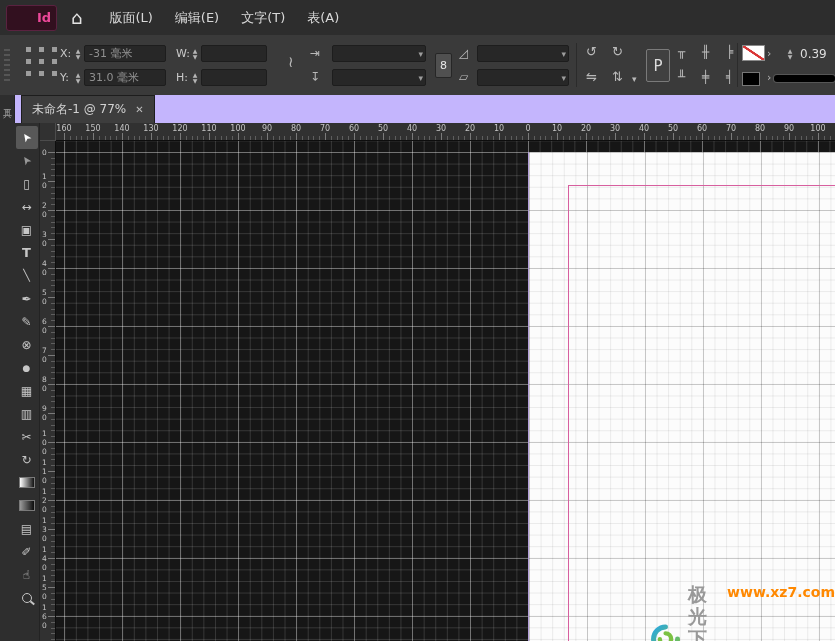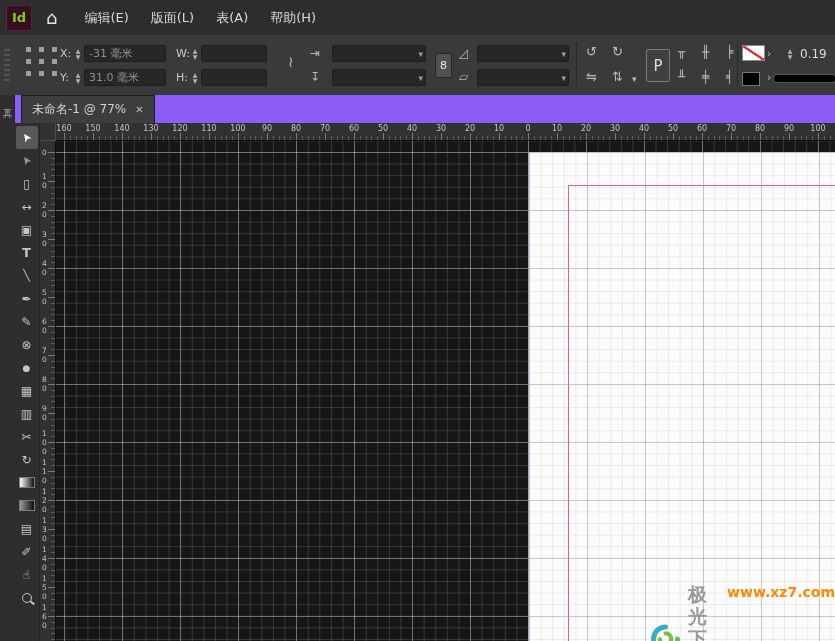--- a/index.html
+++ b/index.html
@@ -4,23 +4,23 @@
 <style>
   html,body{margin:0;padding:0;}
   body{width:835px;height:641px;overflow:hidden;background:#222;
        font-family:"DejaVu Sans","Liberation Sans",sans-serif;position:relative;
        -webkit-font-smoothing:antialiased;}
   #root{position:absolute;inset:0;width:835px;height:641px;}
 
   
   #menubar{position:absolute;left:0;top:0;width:835px;height:35px;background:#2d2d2d;
            border-bottom:1px solid #1c1c1c;display:flex;align-items:center;}
-  .id-logo{width:24px;height:24px;margin:0 10px 0 6px;background:#32101f;color:#84cc16;
+  .id-logo{width:24px;height:24px;margin:0 10px 0 6px;background:#32101f;color:#ec4899;
            font-weight:bold;font-size:13px;display:flex;align-items:center;justify-content:center;
-           border-radius:3px;border:1px solid #5a2240;}
+           border-radius:3px;border:1px solid #5a2240;padding-left:25px;}
   .home-ico{color:#e4e4e4;font-size:18px;margin:0 16px 0 4px;}
   #menu-list{display:flex;height:35px;}
   .menu-item{color:#d8d8d8;font-size:13px;padding:0 11px;height:35px;line-height:35px;cursor:default;}
 
   
   #controlpanel{position:absolute;left:0;top:35px;width:835px;height:60px;background:#3a3a3a;
                 border-bottom:1px solid #171717;}
   .grip{position:absolute;left:4px;top:14px;width:6px;height:32px;
         background:repeating-linear-gradient(#555 0 2px,transparent 2px 5px);}
   .proxy{position:absolute;left:26px;top:12px;display:grid;
@@ -42,21 +42,21 @@
            color:#dcdcdc;font-size:15px;display:flex;align-items:center;justify-content:center;background:#404040;}
   .swatch-none{position:absolute;width:21px;height:14px;border:1px solid #8a8a8a;
                background:linear-gradient(to top right,#fff 44%,#d93636 46%,#d93636 54%,#fff 56%);}
   .swatch-fill{position:absolute;width:16px;height:12px;background:#000;border:1px solid #777;}
   .arrow-more{position:absolute;color:#b5b5b5;font-size:11px;}
   .stroke-val{position:absolute;color:#dedede;font-size:12px;}
   .stroke-bar{position:absolute;width:61px;height:7px;background:#000;border-radius:3px;
               box-shadow:0 0 0 1px #565656;}
 
   
-  #tabbar{position:absolute;left:14px;top:95px;width:821px;height:28px;background:#8b5cf6;
+  #tabbar{position:absolute;left:14px;top:95px;width:821px;height:28px;background:#c4b5fd;
           border-bottom:1px solid #171717;display:flex;}
   .tab{height:27px;background:#3d3d3d;color:#d2d2d2;font-size:12px;display:flex;align-items:center;
        padding:0 10px;gap:9px;margin-left:7px;border:1px solid #1d1d1d;border-bottom:none;}
   .tab-close{color:#bdbdbd;font-size:10px;}
 
   
   #dockstrip{position:absolute;left:0;top:95px;width:14px;height:546px;background:#2e2e2e;
              border-right:1px solid #232323;}
   .dock-label{writing-mode:vertical-rl;text-orientation:upright;color:#9a9a9a;font-size:9px;
               display:block;margin:7px auto 0;}
@@ -126,24 +126,24 @@
 </style>
 </head>
 <body>
 
 <div id="root">
 
   <div id="menubar">
     <div class="id-logo">Id</div>
     <div class="home-ico">⌂</div>
     <div id="menu-list">
+        <div class="menu-item">版面(L)</div>
         <div class="menu-item">编辑(E)</div>
-        <div class="menu-item">版面(L)</div>
+        <div class="menu-item">文字(T)</div>
         <div class="menu-item">表(A)</div>
-        <div class="menu-item">帮助(H)</div>
       </div>
   </div>
 
   <div id="controlpanel">
     <div class="grip"></div>
     <div class="proxy">
       <i></i>
         <i></i>
         <i></i>
       <i></i>
@@ -222,21 +222,21 @@
     <span class="cp-ico" style="left:726px;top:35px">╡</span>
 
     <div class="vdiv" style="left:737px"></div>
 
     <div class="swatch-none" style="left:742px;top:10px"></div>
     <span class="arrow-more" style="left:767px;top:12px">›</span>
     <span class="stepper" style="left:786px;top:13px">
         <span>▲</span>
         <span>▼</span>
       </span>
-    <span class="stroke-val" style="left:800px;top:12px">0.19</span>
+    <span class="stroke-val" style="left:800px;top:12px">0.39</span>
 
     <div class="swatch-fill" style="left:742px;top:37px"></div>
     <span class="arrow-more" style="left:767px;top:36px">›</span>
     <div class="stroke-bar" style="left:774px;top:40px"></div>
   </div>
 
   <div id="tabbar">
     <div class="tab">
       <span>未命名-1 @ 77%</span>
       <span class="tab-close">✕</span>

